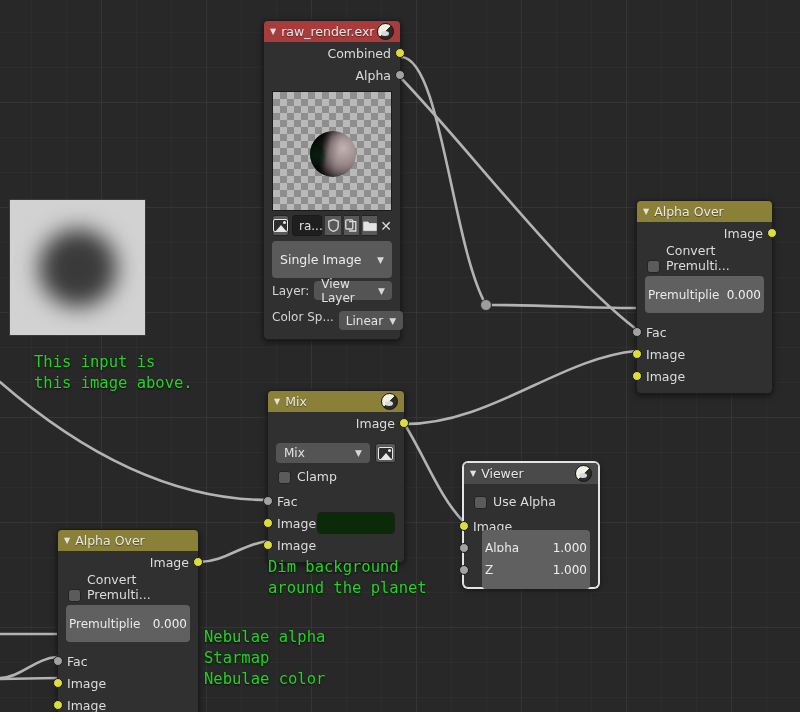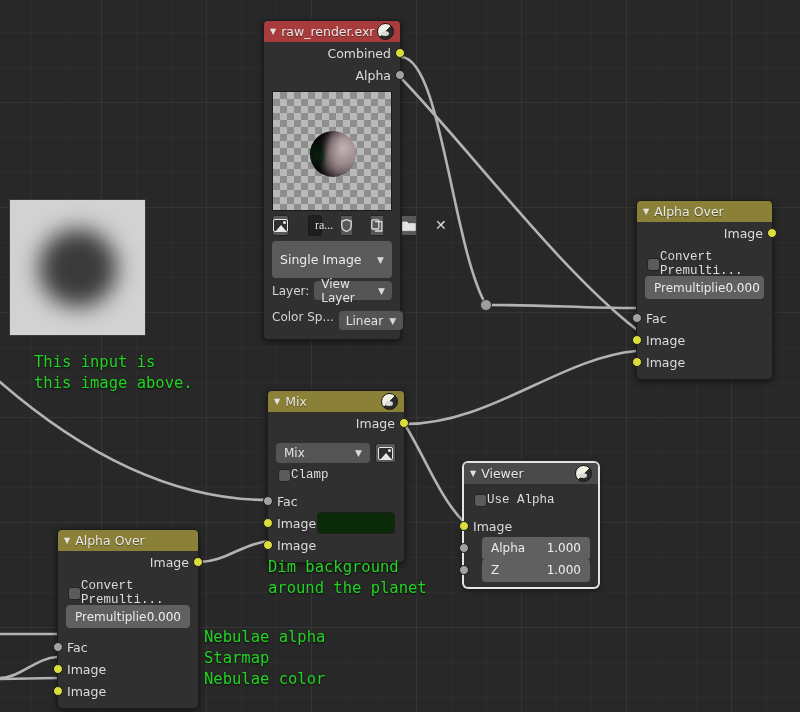--- a/index.html
+++ b/index.html
@@ -154,33 +154,33 @@
 
   .checkbox {
     width: 13px; height: 13px;
     background: #5b5b5b;
     border-radius: 3px;
     border: 1px solid #242424;
     box-sizing: border-box;
     flex: 0 0 auto;
   }
   .chk-row {
-    display: flex; align-items: center; 
+    display: flex; align-items: flex-end; gap: 6px;
     margin: 3px 10px; height: 18px;
-    font-size: 12.5px; color: #dcdcdc; font-family: Liberation Mono, monospace;
+    font-size: 12.5px; color: #dcdcdc;
   }
 
   .value-wdg {
     background: #606060;
     border-radius: 4px;
-    height: 23px;
+    height: 37px;
     display: flex;
     align-items: center;
     justify-content: space-between;
-    padding: 0 9px;
+    padding: 0 3px;
     font-size: 12px;
     color: #eaeaea;
     margin: 2px 8px;
   }
   .value-wdg .v { color: #f0f0f0; }
 
   
   .thumb {
     margin: 5px 8px 4px 8px;
     height: 118px;
@@ -220,22 +220,21 @@
     position: absolute;
     inset: 0;
     border-radius: 50%;
     background: linear-gradient(100deg, rgba(0,0,0,0.75) 0 26%, rgba(0,0,0,0.18) 42%, rgba(0,0,0,0) 60%);
   }
 
   .file-row {
     display: flex;
     align-items: flex-start;
     margin: 4px 8px 5px 8px;
-    gap: 19px;
-    font-family: Liberation Serif, serif;
+    gap: 3px;
   }
   .ibtn {
     background: #5a5a5a;
     border: 1px solid #232323;
     border-radius: 3px;
     width: 22px; height: 21px;
     display: flex; align-items: center; justify-content: center;
     box-sizing: border-box;
     color: #e6e6e6;
   }

